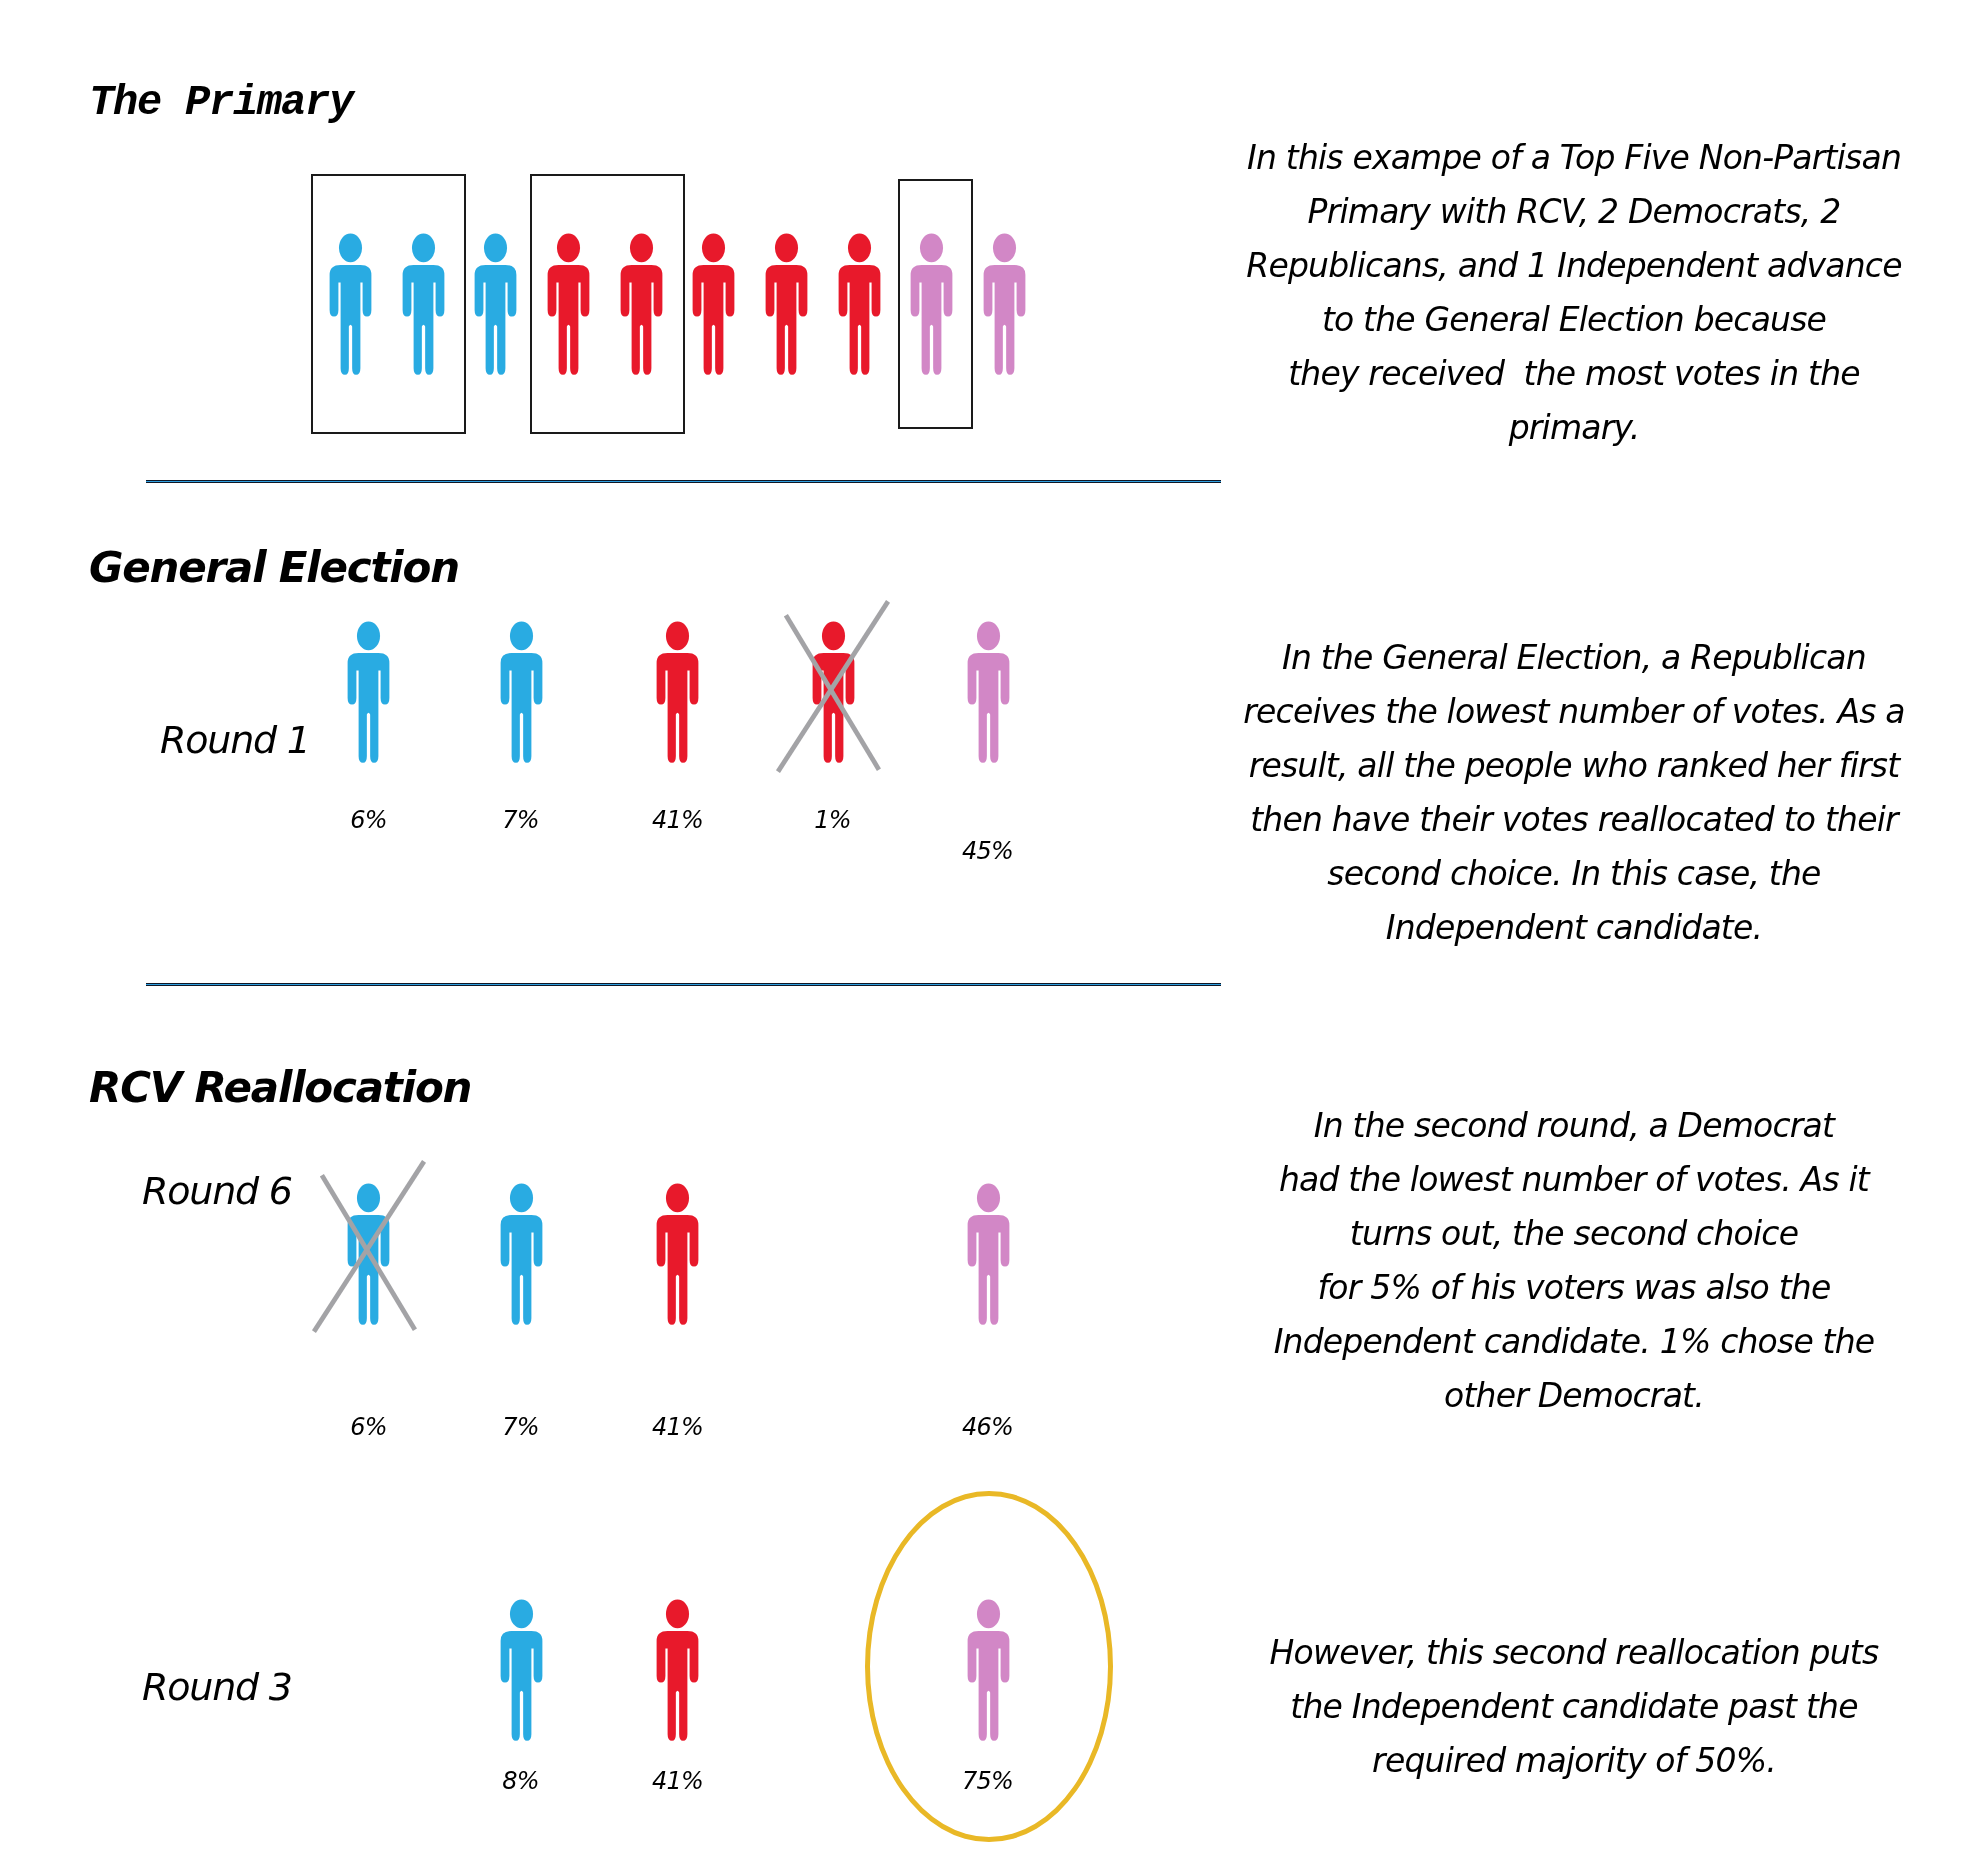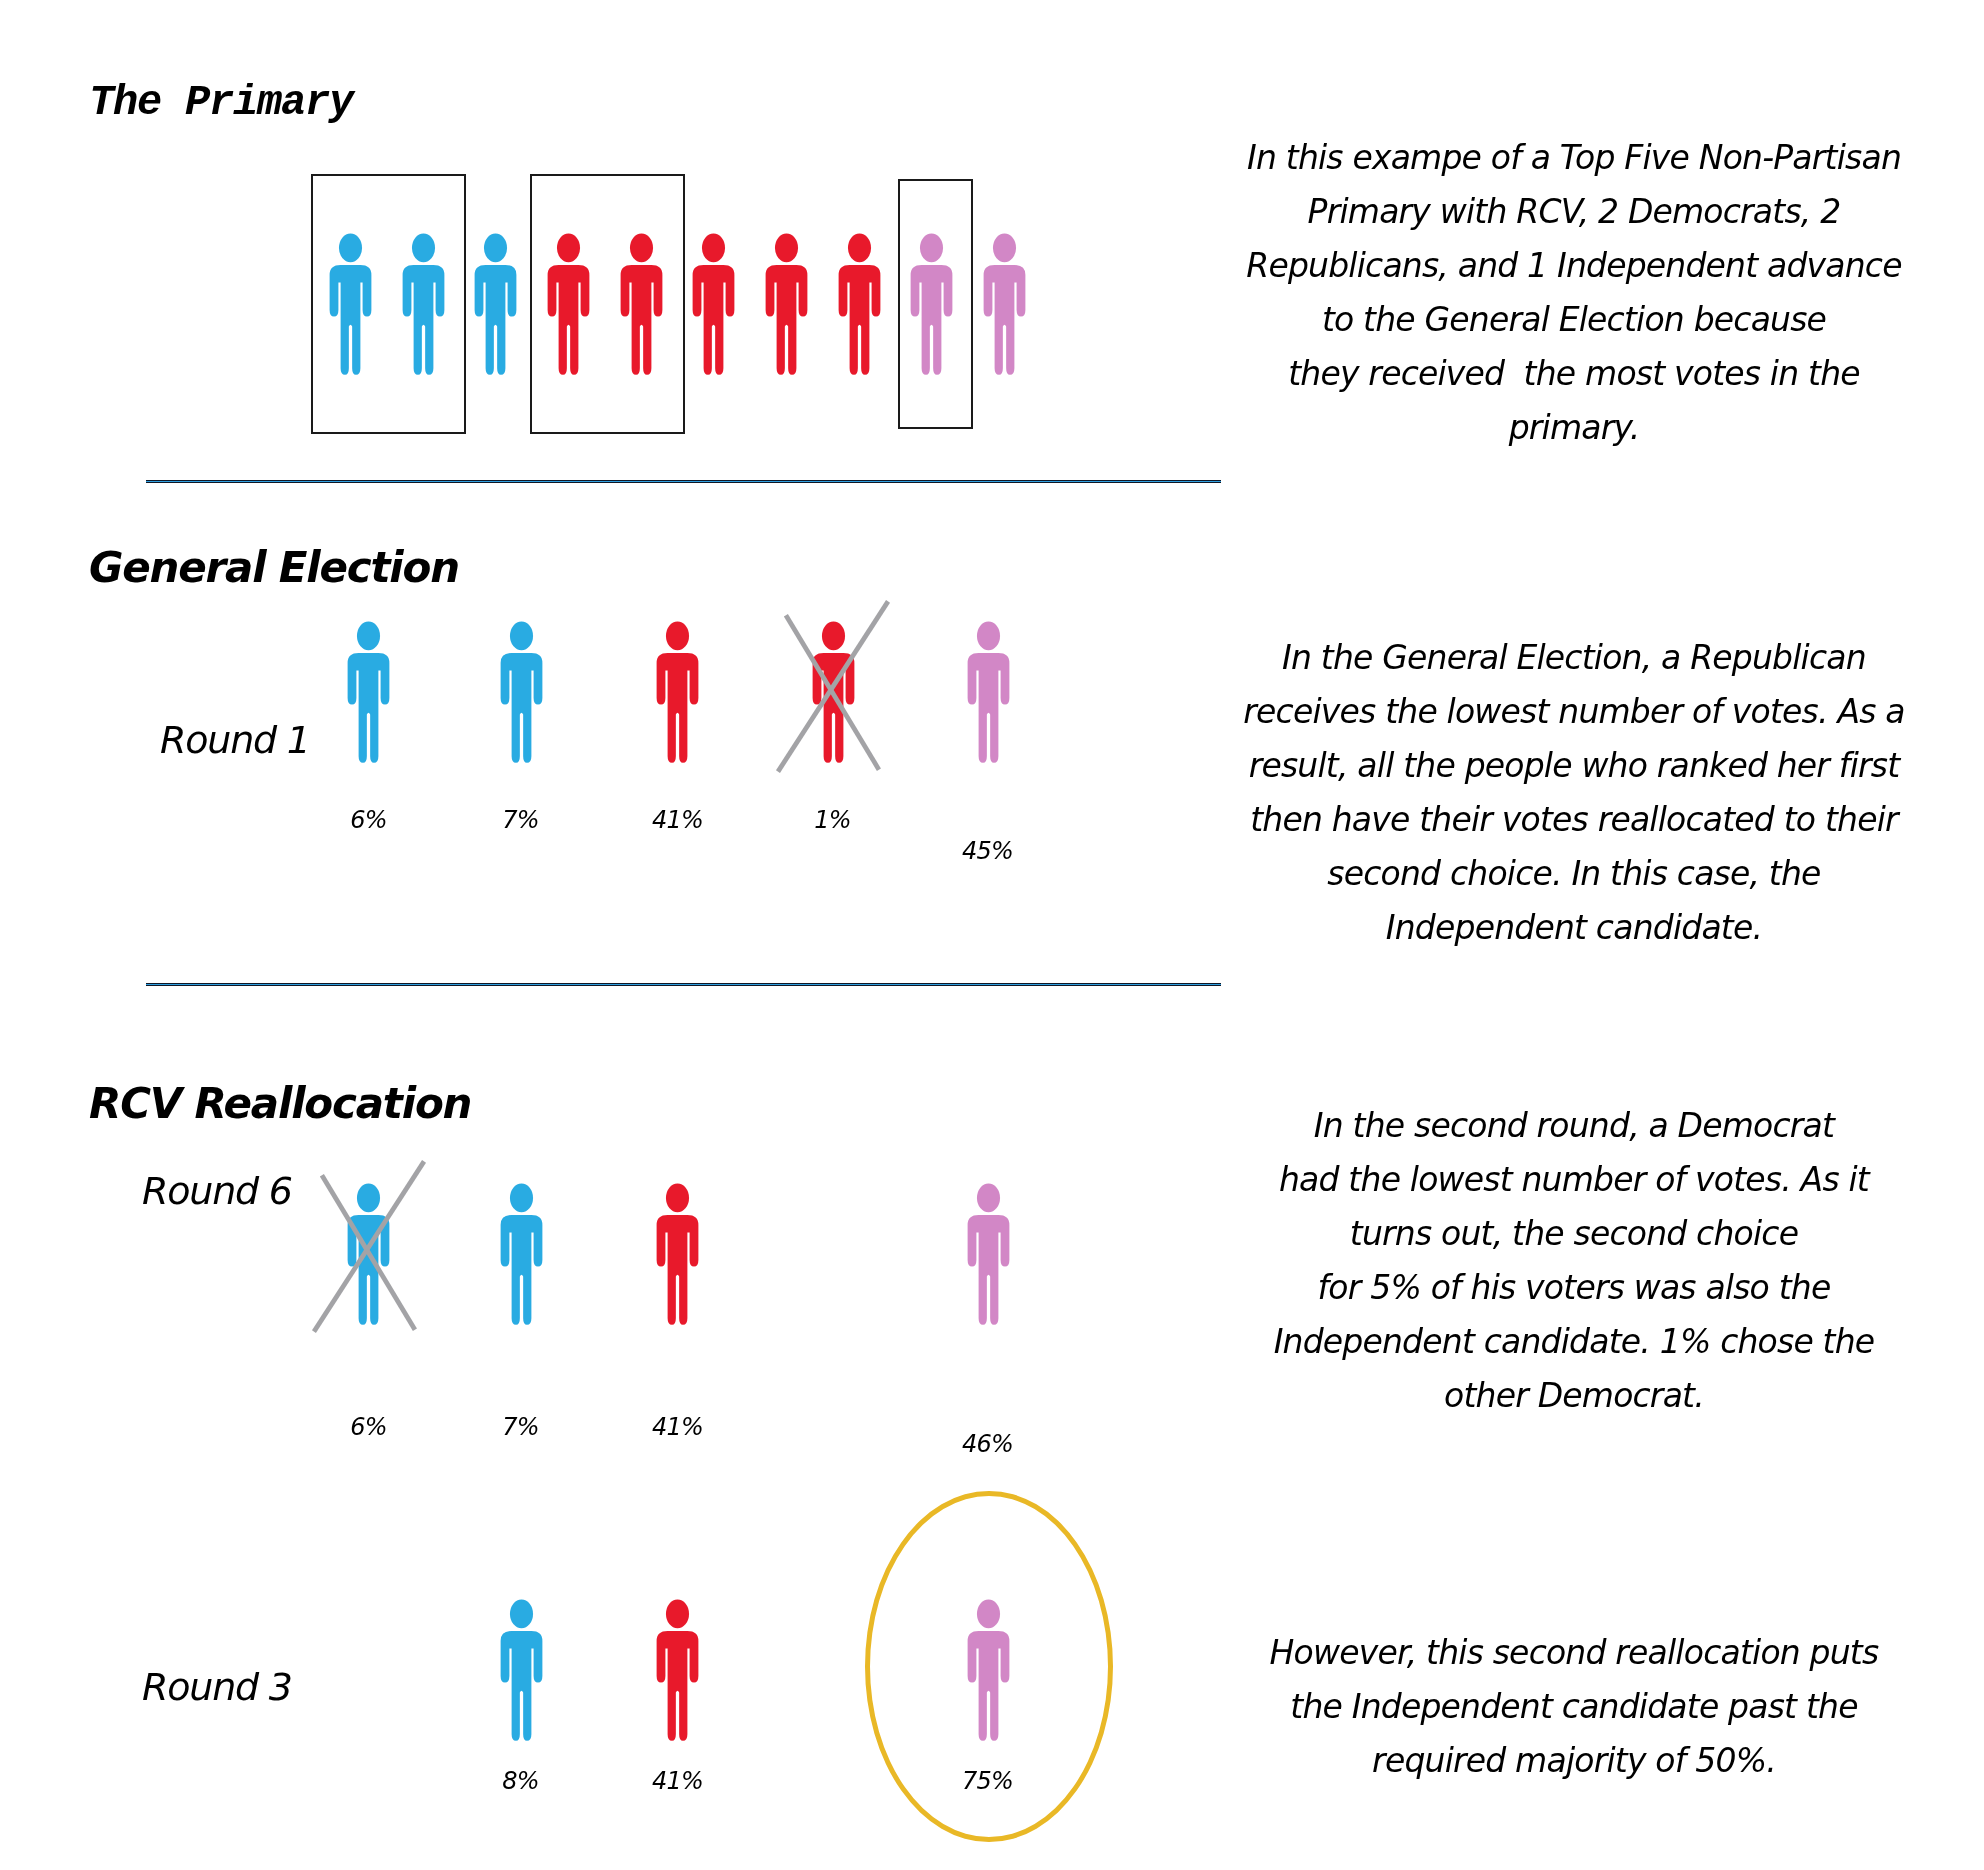--- a/index.html
+++ b/index.html
@@ -171,21 +171,21 @@
     <div>In the General Election, a Republican</div>
     <div>receives the lowest number of votes. As a</div>
     <div>result, all the people who ranked her first</div>
     <div>then have their votes reallocated to their</div>
     <div>second choice. In this case, the</div>
     <div>Independent candidate.</div>
   </div>
 
   <div class="divider" style="left:146px;top:983px;width:1075px;"></div>
 
-  <div class="section-title" style="left:89px;top:1063px;margin-top:16px;">RCV Reallocation</div>
+  <div class="section-title" style="left:89px;top:1063px;">RCV Reallocation</div>
 
   <div class="round-label" style="left:142px;top:1169px;">Round 6</div>
 
   <svg class="person democrat" style="left:341px;top:1183px;" viewBox="0 0 138 359" width="55" height="143">
       <use href="#person-icon"></use>
     </svg>
   <svg class="person democrat" style="left:494px;top:1183px;" viewBox="0 0 138 359" width="55" height="143">
       <use href="#person-icon"></use>
     </svg>
   <svg class="person republican" style="left:650px;top:1183px;" viewBox="0 0 138 359" width="55" height="143">
@@ -196,21 +196,21 @@
     </svg>
 
   <svg class="xmark" style="left:310px;top:1157px;" width="118" height="179" viewBox="0 0 298 450">
     <line x1="30" y1="45" x2="265" y2="435"></line>
     <line x1="10" y1="440" x2="288" y2="10"></line>
   </svg>
 
   <div class="pct" style="left:369px;top:1413px;">6%</div>
   <div class="pct" style="left:521px;top:1413px;">7%</div>
   <div class="pct" style="left:678px;top:1413px;">41%</div>
-  <div class="pct" style="left:988px;top:1413px;margin-top:17px;">46%</div>
+  <div class="pct" style="left:988px;top:1413px;">46%</div>
 
   <div class="para" style="top:1099px;">
     <div>In the second round, a Democrat</div>
     <div>had the lowest number of votes. As it</div>
     <div>turns out, the second choice</div>
     <div>for 5% of his voters was also the</div>
     <div>Independent candidate. 1% chose the</div>
     <div>other Democrat.</div>
   </div>
 

